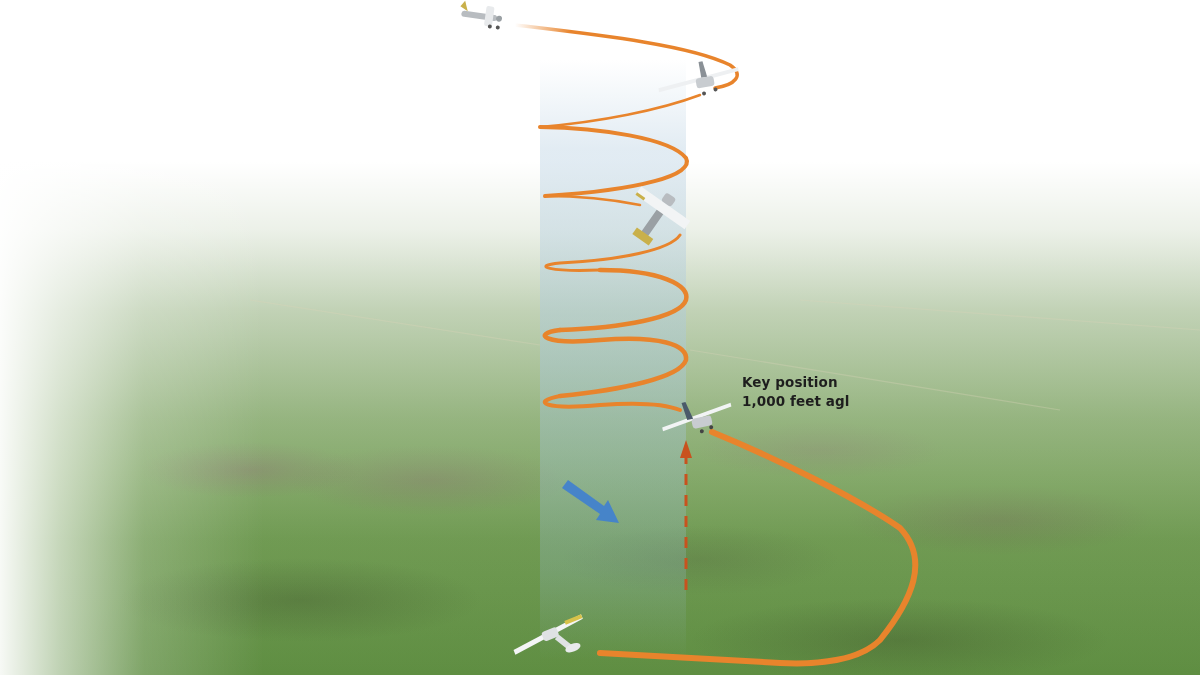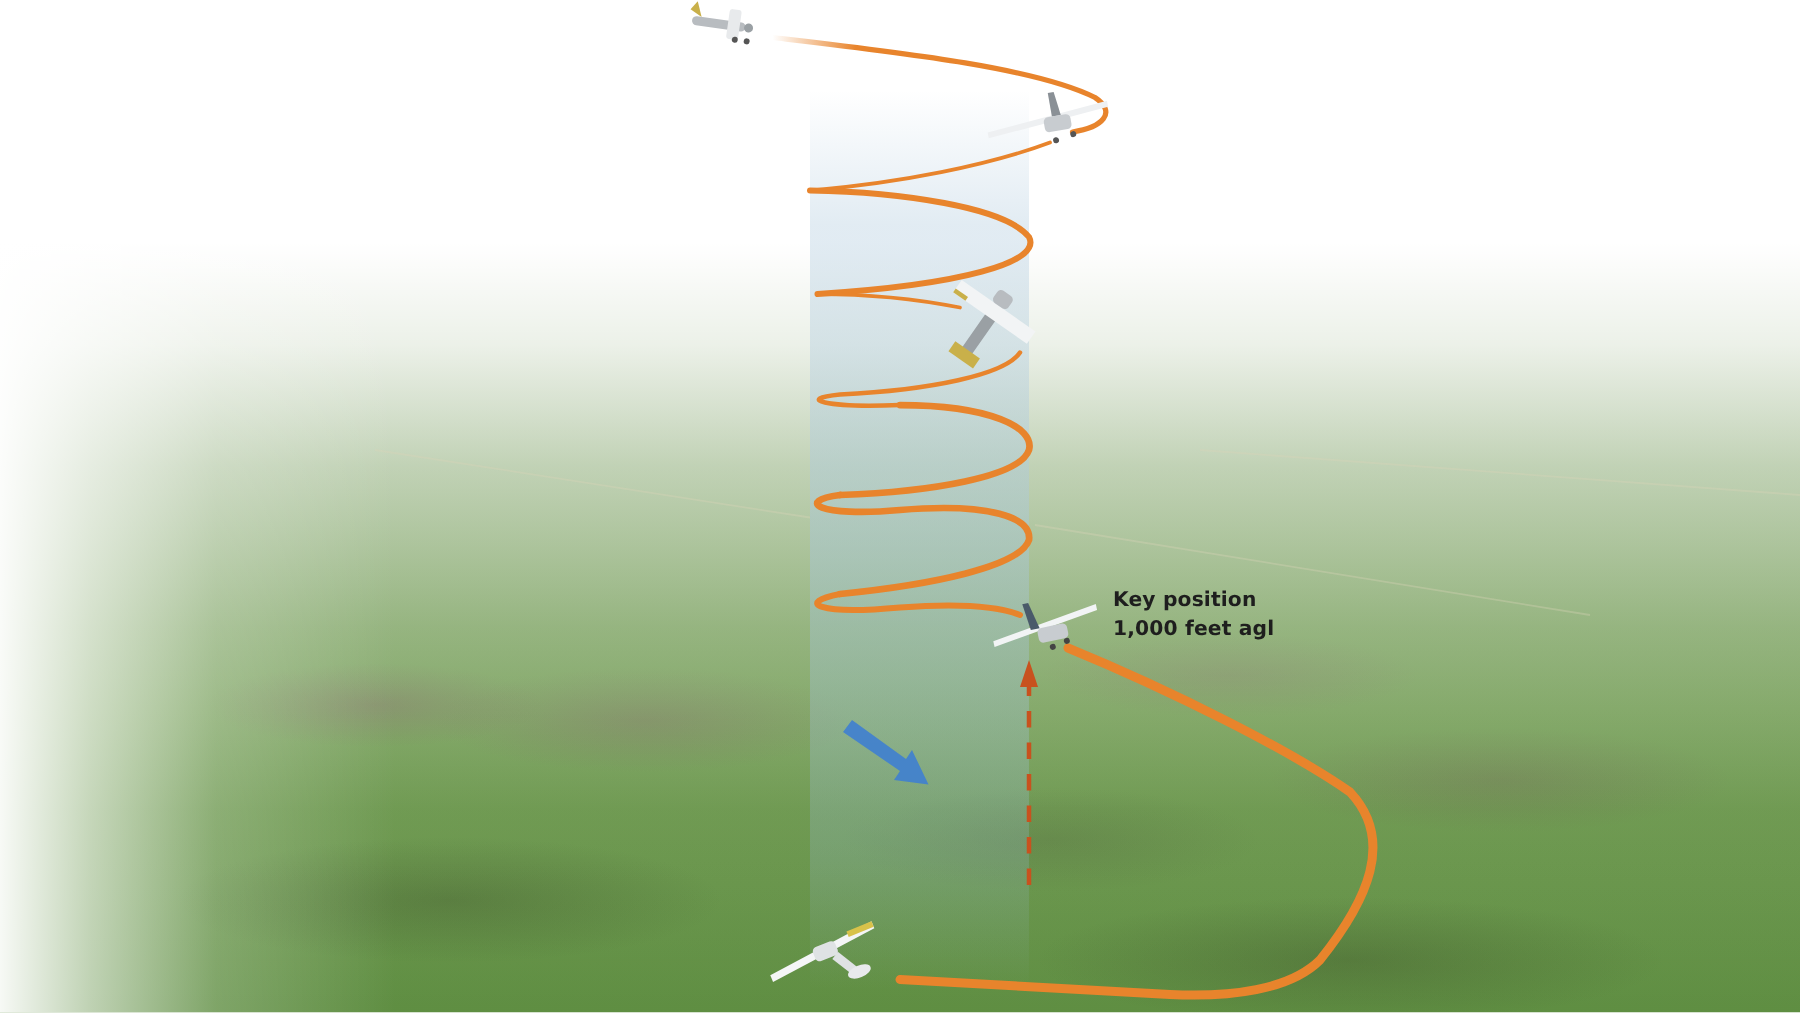--- a/index.html
+++ b/index.html
@@ -24,21 +24,21 @@
   .haze-left {
     position: absolute; inset: 0;
     background: linear-gradient(90deg, rgba(255,255,255,0.95) 0%, rgba(255,255,255,0.6) 5%, rgba(255,255,255,0.2) 12%, rgba(255,255,255,0) 22%);
   }
   .column {
     position: absolute; left: 540px; top: 60px; width: 146px; height: 600px;
     background: linear-gradient(180deg, rgba(200,220,235,0.0) 0%, rgba(190,212,228,0.45) 15%, rgba(170,200,220,0.45) 50%, rgba(150,185,205,0.25) 85%, rgba(150,185,205,0.0) 100%);
   }
   svg.overlay { position: absolute; left: 0; top: 0; }
   .label {
-    position: absolute; left: 742px; top: 391px;
+    position: absolute; left: 742px; top: 373px;
     color: #1e1e1e; font-size: 13.5px; font-weight: bold; line-height: 19px;
     font-family: "DejaVu Sans", sans-serif; letter-spacing: 0.1px;
   }
   .label div { white-space: nowrap; }
 </style>
 </head>
 <body>
 
 <div class="stage">
   <div class="terrain"></div>

